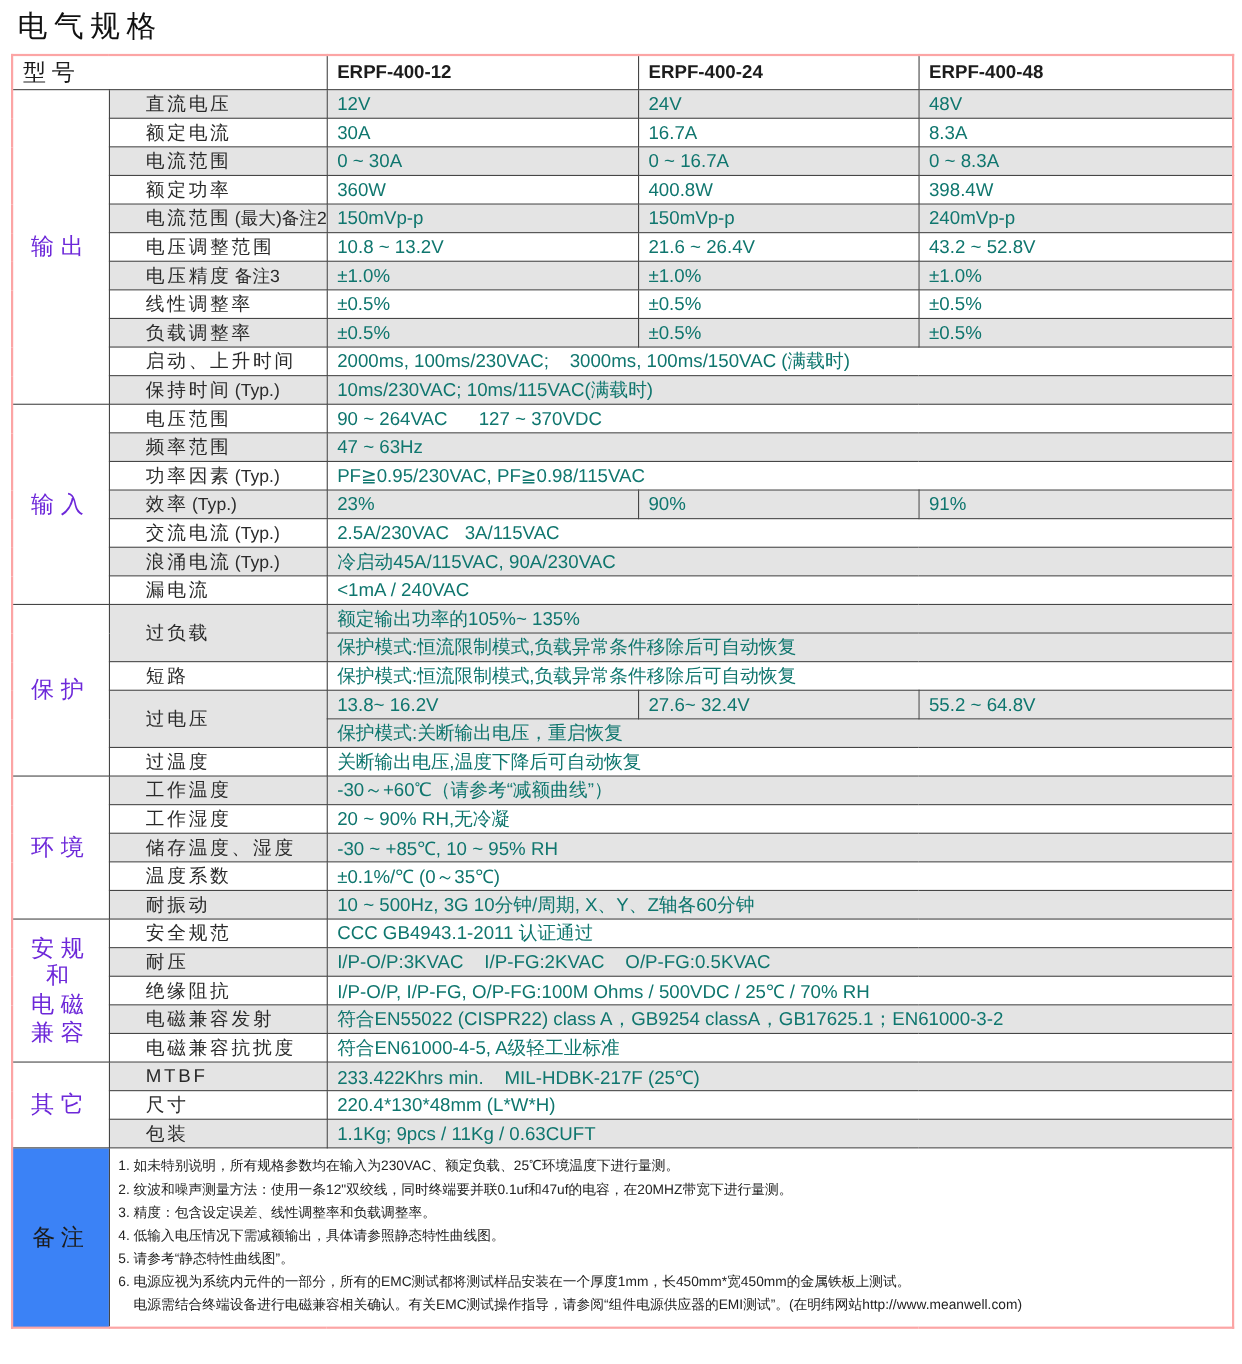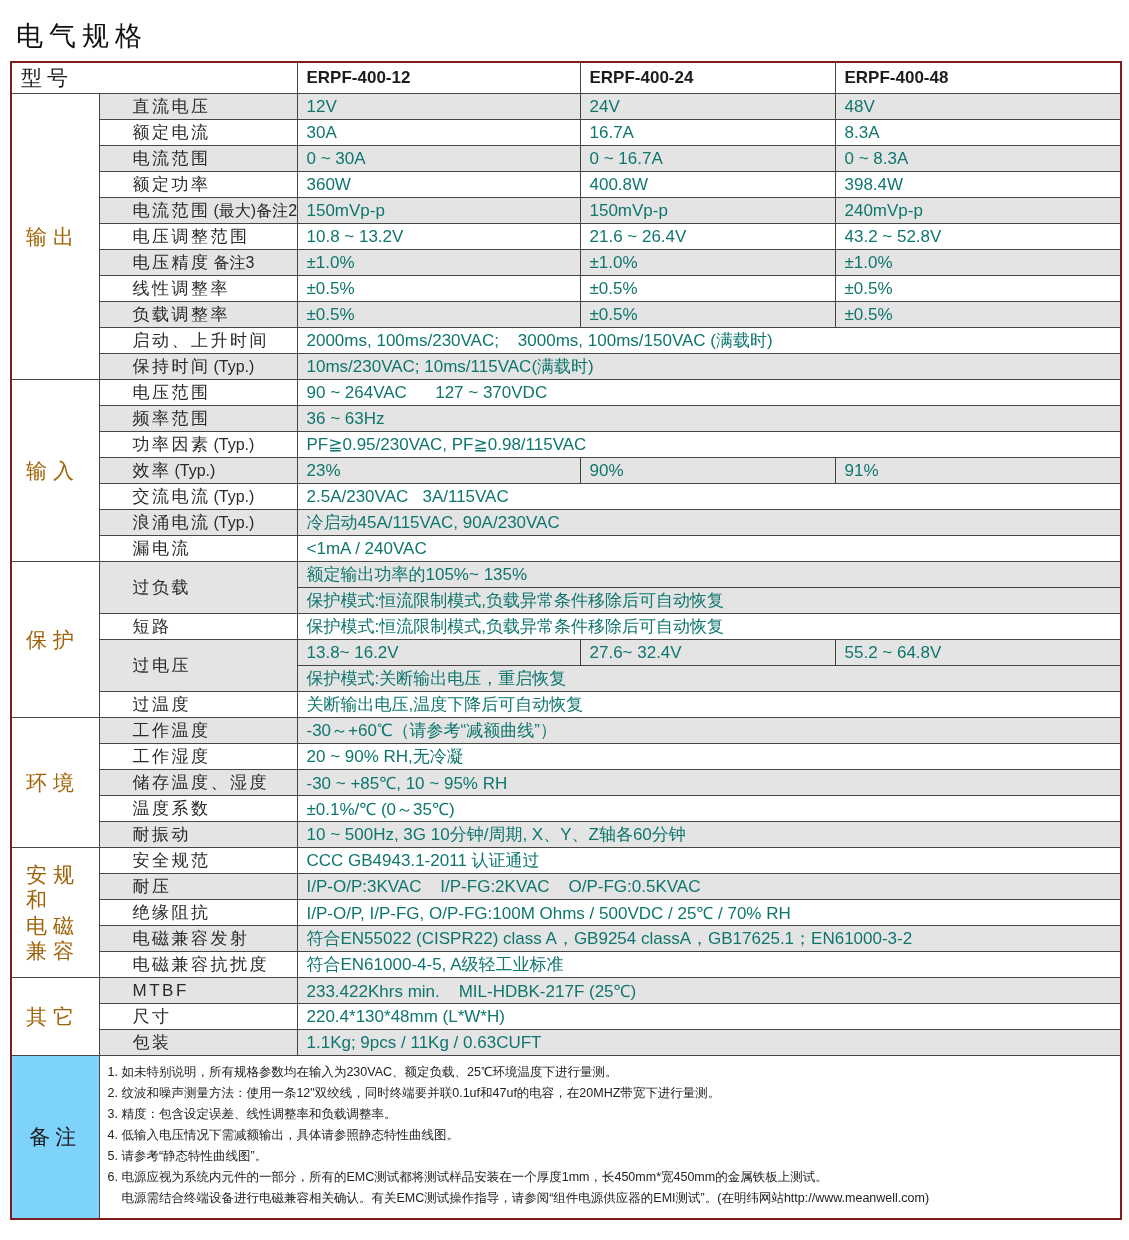--- a/index.html
+++ b/index.html
@@ -4,45 +4,45 @@
 <style>
   html,body { margin:0; padding:0; background:#ffffff; }
   body {
     width:1129px; height:1240px;
     font-family:"Liberation Sans", sans-serif;
     color:#1c1c1c;
     -webkit-font-smoothing:antialiased;
   }
   .page-title {
     font-size:27px; letter-spacing:6px;
-    padding:18px 0 7px 16px; color:#111;
+    padding:6px 0 7px 16px; color:#111;
   }
   table.spec-table {
     border-collapse:collapse; table-layout:fixed;
     margin-left:10px; width:1110px;
-    border:2px solid #7f1d1d;
+    border:2px solid #fca5a5;
   }
   .spec-table td {
     border:1px solid #464646;
     padding:0 9px; height:25px;
     font-size:17px; white-space:pre; overflow:hidden;
     vertical-align:middle;
   }
   tr.shaded td { background:#e4e4e4; }
   .spec-table td.group-cell { background:#ffffff !important; }
   td.header-label { font-size:21px; letter-spacing:5px; }
   td.model { font-weight:bold; font-size:17px; height:30px; }
   td.group-cell {
-    font-size:21px; letter-spacing:6px; 
-    white-space:pre-line; line-height:1.2; padding:0 14px; color:#a16207;
+    font-size:21px; letter-spacing:6px; text-align:center;
+    white-space:pre-line; line-height:1.2; padding:0 2px; color:#6d28d9;
   }
   td.param { letter-spacing:2.5px; color:#2a2a2a;padding-left:33px; }
   td.param .note { font-size:16px; letter-spacing:0; margin-left:3px;margin-top:20px; }
   td.val { color:#0f766e; }
-  td.notes-label { font-size:21px; letter-spacing:5px; text-align:center; background:#7dd3fc; }
+  td.notes-label { font-size:21px; letter-spacing:5px; text-align:center; background:#3b82f6; }
   td.notes-cell {
     vertical-align:top; padding:6px 8px; height:150px;
     white-space:normal; background:#fff;
   }
   .notes-cell div {
     font-size:12.5px; line-height:21px; white-space:pre-wrap; color:#222;
   }
 </style>
 </head>
 <body>
@@ -130,21 +130,21 @@
     <td class="val" colspan="3">10ms/230VAC; 10ms/115VAC(满载时)</td>
   </tr>
 
   <tr>
     <td rowspan="7" class="group-cell">输入</td>
     <td class="param">电压范围</td>
     <td class="val" colspan="3">90 ~ 264VAC      127 ~ 370VDC</td>
   </tr>
   <tr class="shaded">
     <td class="param">频率范围</td>
-    <td class="val" colspan="3">36 ~ 63Hz</td>
+    <td class="val" colspan="3">47 ~ 63Hz</td>
   </tr>
   <tr>
     <td class="param"><span>功率因素</span><span class="note">(Typ.)</span></td>
     <td class="val" colspan="3">PF≧0.95/230VAC, PF≧0.98/115VAC</td>
   </tr>
   <tr class="shaded">
     <td class="param"><span>效率</span><span class="note">(Typ.)</span></td>
     <td class="val">23%</td>
     <td class="val">90%</td>
     <td class="val">91%</td>

